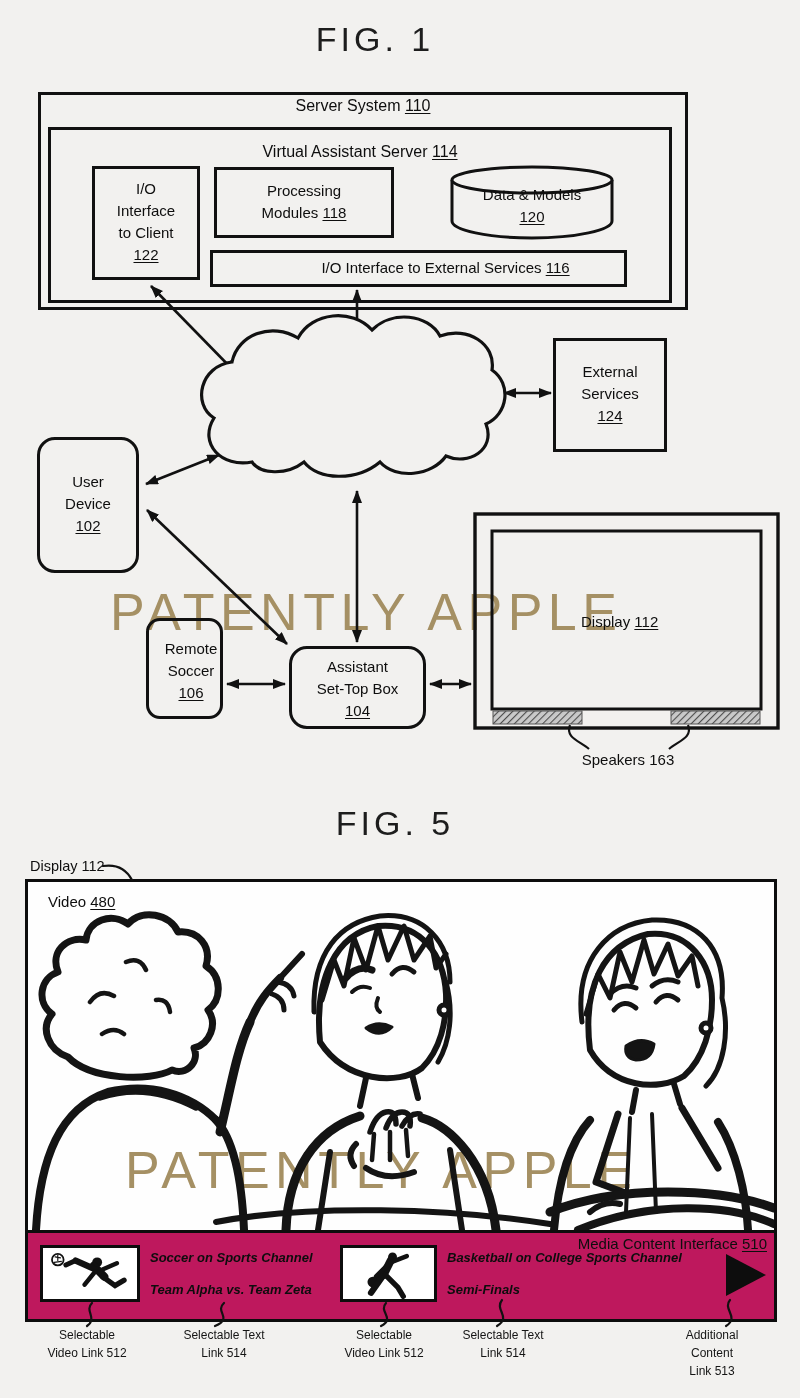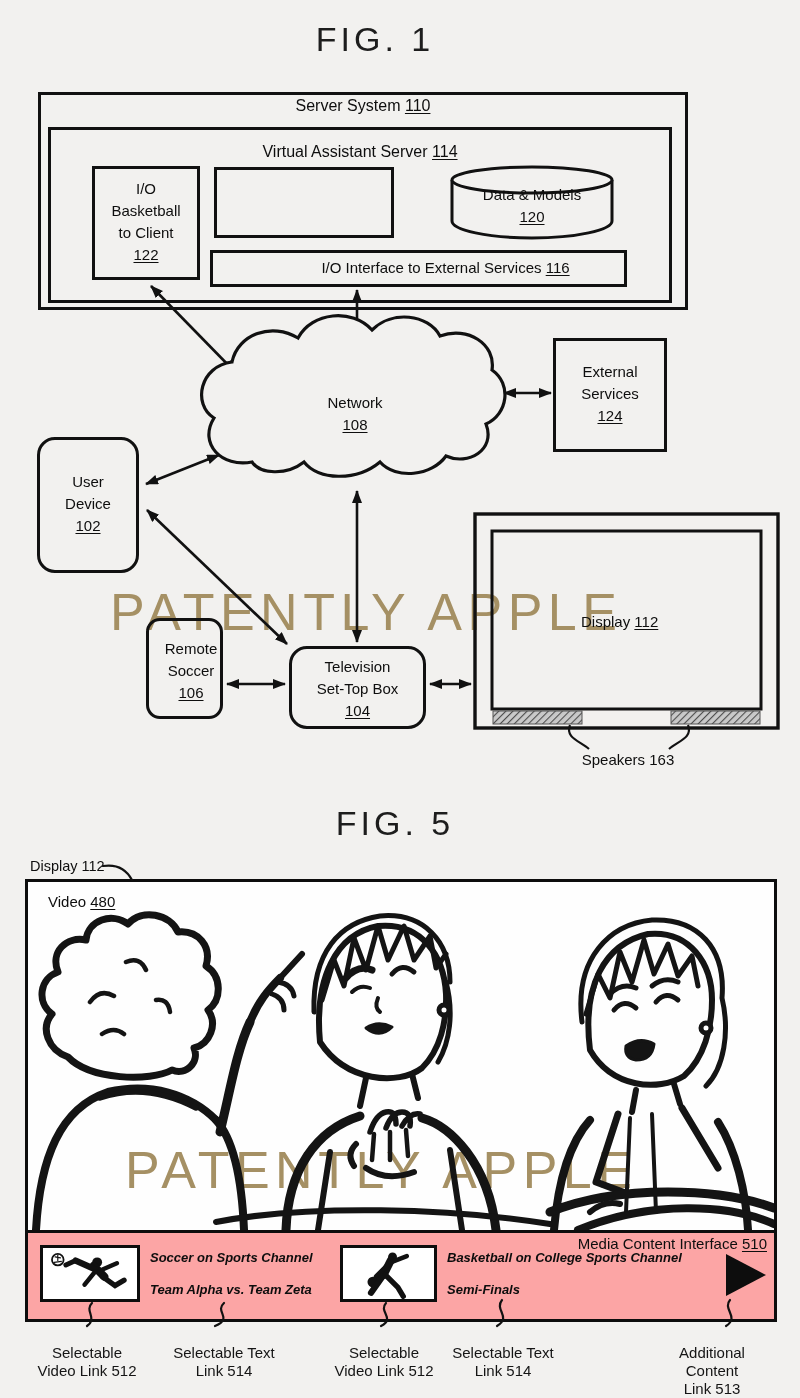--- a/index.html
+++ b/index.html
@@ -8,24 +8,24 @@
   .fig-title{position:absolute;width:100%;text-align:center;font-size:34px;letter-spacing:4px;color:#1d1d1d;}
   .box{position:absolute;border:3px solid #111;background:transparent;box-sizing:border-box;}
   .rbox{border-radius:18px;}
   .lbl{position:absolute;text-align:center;font-size:15px;line-height:22px;color:#0e0e0e;}
   .ttl{position:absolute;text-align:center;font-size:16px;color:#0e0e0e;}
   .ref{text-decoration:underline;text-underline-offset:2px;}
   .watermark{position:absolute;font-size:52px;letter-spacing:5.5px;color:#a59064;white-space:nowrap;z-index:1;}
   .z2{z-index:2;} .z3{z-index:3;}
   svg{display:block;}
   .fig5box{position:absolute;left:25px;top:879px;width:746px;height:437px;border:3px solid #0d0d0d;background:#fefefe;box-sizing:content-box;}
-  .bar{position:absolute;left:0;top:348px;width:746px;height:86px;border-top:3px solid #0d0d0d;background:#fca5a5;z-index:4;}
+  .bar{position:absolute;left:0;top:348px;width:746px;height:86px;border-top:3px solid #0d0d0d;background:#be185d;z-index:4;}
   .thumb{position:absolute;border:3px solid #0d0d0d;background:#fff;box-sizing:border-box;}
   .bartext{position:absolute;font-size:13px;font-weight:bold;font-style:italic;white-space:nowrap;color:#0d0d0d;}
-  .caption{position:absolute;text-align:center;font-size:15px;line-height:18px;color:#151515;transform:translateX(-50%);margin-top:18px;}
+  .caption{position:absolute;text-align:center;font-size:12px;line-height:18px;color:#151515;transform:translateX(-50%);}
   .smalllbl{position:absolute;font-size:15px;color:#0e0e0e;white-space:nowrap;}
 </style>
 </head>
 <body>
 
 <div class="page">
 
   <div class="fig-title" style="top:20px;width:750px;">FIG. 1</div>
 
   <div class="watermark" style="left:110px;top:582px;">PATENTLY APPLE</div>
@@ -83,52 +83,52 @@
   <div class="box rbox z3" style="left:289px;top:646px;width:137px;height:83px;"></div>
 
   <div class="ttl z3" style="left:38px;top:97px;width:650px;">
     <span>Server System</span>&nbsp;<span class="ref">110</span>
   </div>
   <div class="ttl z3" style="left:48px;top:143px;width:624px;">
     <span>Virtual Assistant Server</span>&nbsp;<span class="ref">114</span>
   </div>
   <div class="lbl z3" style="left:92px;top:178px;width:108px;">
     <div>I/O</div>
-    <div>Basketball</div>
+    <div>Interface</div>
     <div>to Client</div>
     <div><span class="ref">122</span></div>
+  </div>
+  <div class="lbl z3" style="left:214px;top:180px;width:180px;">
+    <div>Processing</div>
+    <div><span>Modules</span>&nbsp;<span class="ref">118</span></div>
   </div>
   <div class="lbl z3" style="left:452px;top:184px;width:160px;">
     <div>Data &amp; Models</div>
     <div><span class="ref">120</span></div>
   </div>
   <div class="lbl z3" style="left:210px;top:257px;width:417px;margin-left:27px;">
     <span>I/O Interface to External Services</span>&nbsp;<span class="ref">116</span>
-  </div>
-  <div class="lbl z3" style="left:280px;top:392px;width:150px;">
-    <div>Network</div>
-    <div><span class="ref">108</span></div>
   </div>
   <div class="lbl z3" style="left:553px;top:361px;width:114px;">
     <div>External</div>
     <div>Services</div>
     <div><span class="ref">124</span></div>
   </div>
   <div class="lbl z3" style="left:37px;top:471px;width:102px;">
     <div>User</div>
     <div>Device</div>
     <div><span class="ref">102</span></div>
   </div>
   <div class="lbl z3" style="left:146px;top:638px;width:90px;">
     <div>Remote</div>
     <div>Soccer</div>
     <div><span class="ref">106</span></div>
   </div>
   <div class="lbl z3" style="left:289px;top:656px;width:137px;">
-    <div>Television</div>
+    <div>Assistant</div>
     <div>Set-Top Box</div>
     <div><span class="ref">104</span></div>
   </div>
   <div class="smalllbl z3" style="left:581px;top:613px;">
     <span>Display</span>&nbsp;<span class="ref">112</span>
   </div>
   <div class="lbl z3" style="left:558px;top:749px;width:140px;">Speakers 163</div>
 
   <div class="fig-title" style="top:804px;width:790px;">FIG. 5</div>
 

